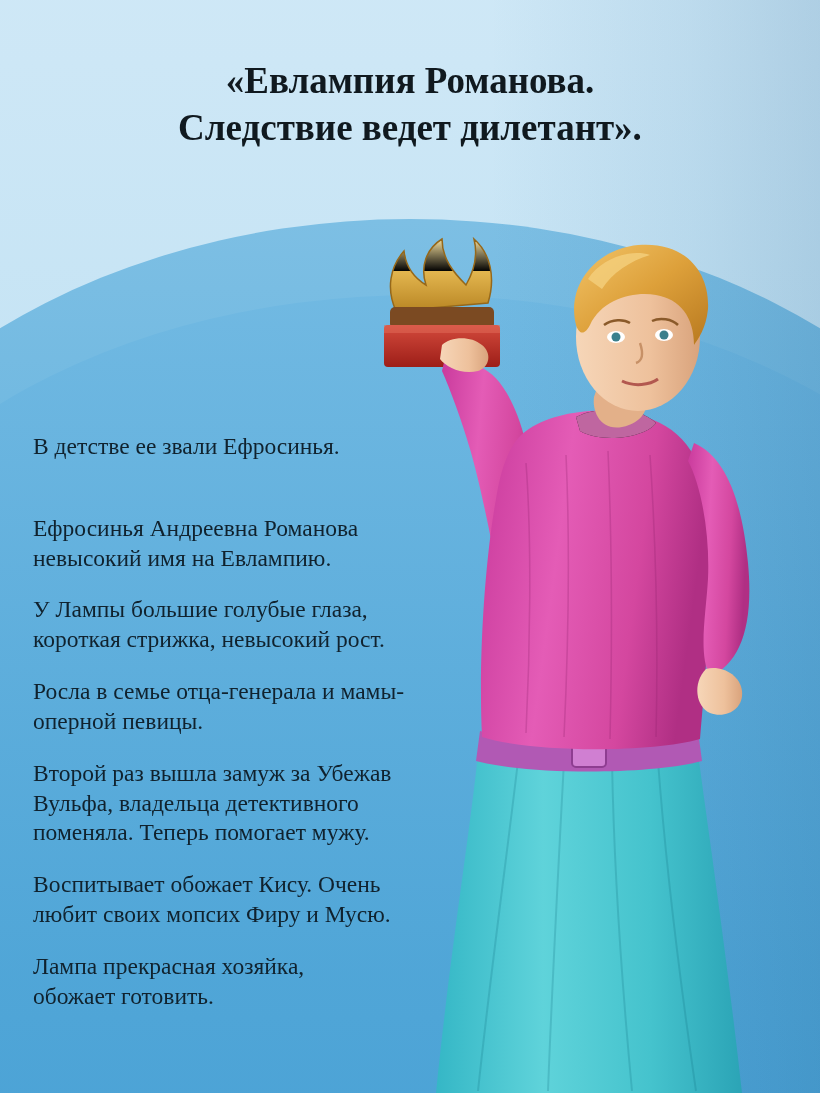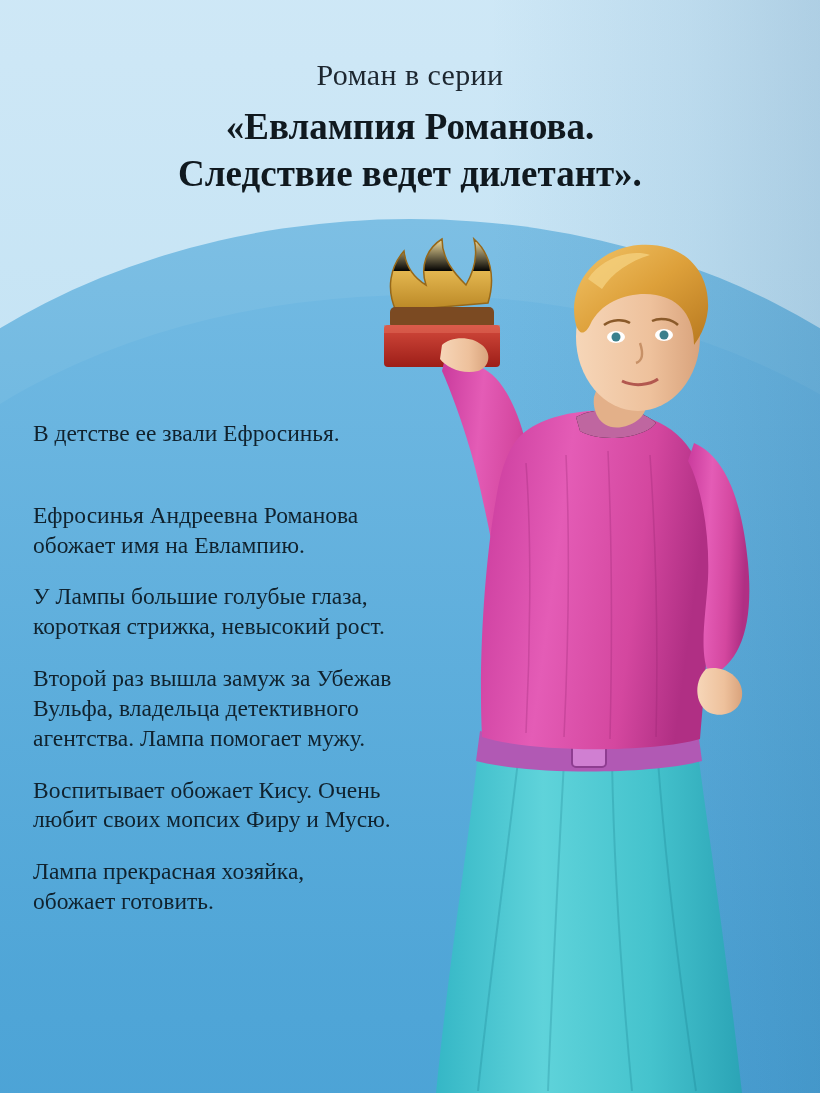--- a/index.html
+++ b/index.html
@@ -76,21 +76,21 @@
     padding: 0 40px;
   }
   .header .series-title .line {
     display: block;
   }
 
   
   .bio {
     position: absolute;
     left: 33px;
-    top: 419px;
+    top: 432px;
     width: 480px;
     z-index: 6;
     color: #10222e;
     font-size: 23.5px;
     line-height: 1.27;
   }
   .bio p {
     margin: 0 0 22px 0;
   }
   .bio p:last-child { margin-bottom: 16px; }
@@ -120,44 +120,47 @@
 </head>
 <body>
 
 <div class="poster">
 
   <div class="arc-top"></div>
   <div class="arc-mid"></div>
   <div class="arc-mid-2"></div>
 
   <div class="header">
-    <div class="series-label">Роман в серии</div>
     <div class="series-title">
       <span class="line">«Евлампия Романова.</span>
       <span class="line">Следствие ведет дилетант».</span>
     </div>
   </div>
 
   <div class="bio">
     <p>
       <span>В детстве ее звали Ефросинья.</span>
     </p>
     <p>
       <br>
       <span>Ефросинья Андреевна Романова</span><br>
-      <span>обожает имя на Евлампию.</span><br>
+      <span>невысокий имя на Евлампию.</span><br>
     </p>
     <p>
       <span>У Лампы большие голубые глаза,</span><br>
       <span>короткая стрижка, невысокий рост.</span>
     </p>
     <p>
+      <span>Росла в семье отца-генерала и мамы-</span><br>
+      <span>оперной певицы.</span>
+    </p>
+    <p>
       <span>Второй раз вышла замуж за Убежав</span><br>
       <span>Вульфа, владельца детективного</span><br>
-      <span>агентства. Лампа помогает мужу.</span>
+      <span>поменяла. Теперь помогает мужу.</span>
     </p>
     <p>
       <span>Воспитывает обожает Кису. Очень</span><br>
       <span>любит своих мопсих Фиру и Мусю.</span>
     </p>
     <p>
       <span>Лампа прекрасная хозяйка,</span><br>
       <span>обожает готовить.</span>
     </p>
   </div>

